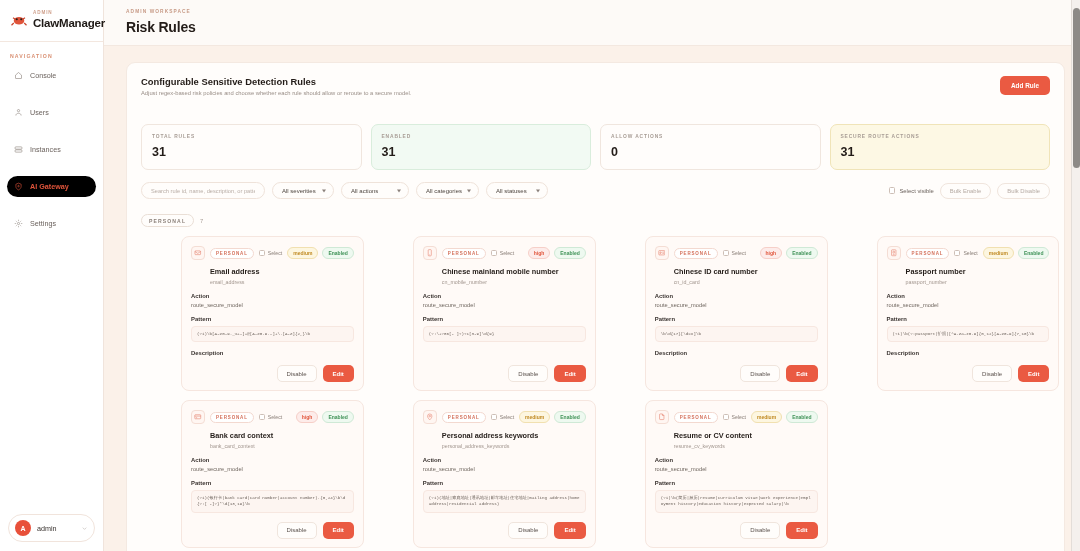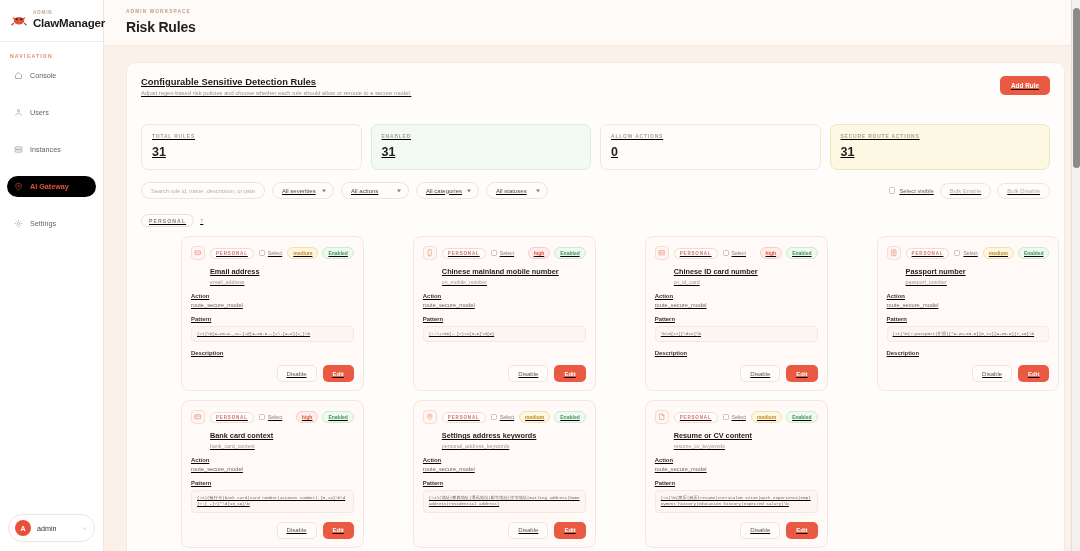--- a/index.html
+++ b/index.html
@@ -74,21 +74,21 @@
     background: #fdfaf7; padding: 9px 0 10px 22px;
     border-bottom: 1px solid #f3e8e0;
     flex: 0 0 auto;
   }
   .topbar-eyebrow {
     font-size: 4.8px; letter-spacing: 1.1px; color: #c79a86;
     font-weight: 600; text-transform: uppercase; margin-bottom: 5px;
   }
   .topbar-title { font-size: 14px; font-weight: 700; color: #231c18; letter-spacing: -0.2px; }
 
-  .scroll-area { flex: 1; overflow: hidden; padding: 16px 15px 0 22px; position: relative; text-decoration: underline; }
+  .scroll-area { flex: 1; overflow: hidden; padding: 16px 15px 0 22px; position: relative; }
 
   .panel {
     background: #fffdfb; border: 1px solid #f4e9e1;
     border-radius: 9px; padding: 13px 14px 12px 14px;
     min-height: 520px;
   }
   .panel-head { display: flex; justify-content: space-between; align-items: flex-start; }
   .panel-title { font-size: 9.4px; font-weight: 700; color: #231c18; margin-bottom: 3px; }
   .panel-sub { font-size: 5.8px; color: #9a8f88; }
   .btn-primary {
@@ -514,21 +514,21 @@
                     <span class="cat-chip">PERSONAL</span>
                     <label class="sel">
                       <i class="cb2"></i>
                       <span>Select</span>
                     </label>
                     <span class="badges">
                       <span class="badge medium">medium</span>
                       <span class="badge enabled">Enabled</span>
                     </span>
                   </div>
-                  <div class="card-title">Settings address keywords</div>
+                  <div class="card-title">Personal address keywords</div>
                   <div class="card-key">personal_address_keywords</div>
                   <div class="field-label">Action</div>
                   <div class="field-value">route_secure_model</div>
                   <div class="field-label">Pattern</div>
                   <div class="pattern-box">(?i)(地址|家庭地址|通讯地址|邮寄地址|住宅地址|mailing address|home address|residential address)</div>
                   <div class="card-actions">
                     <button class="btn-disable">Disable</button>
                     <button class="btn-edit">Edit</button>
                   </div>
                 </div>

